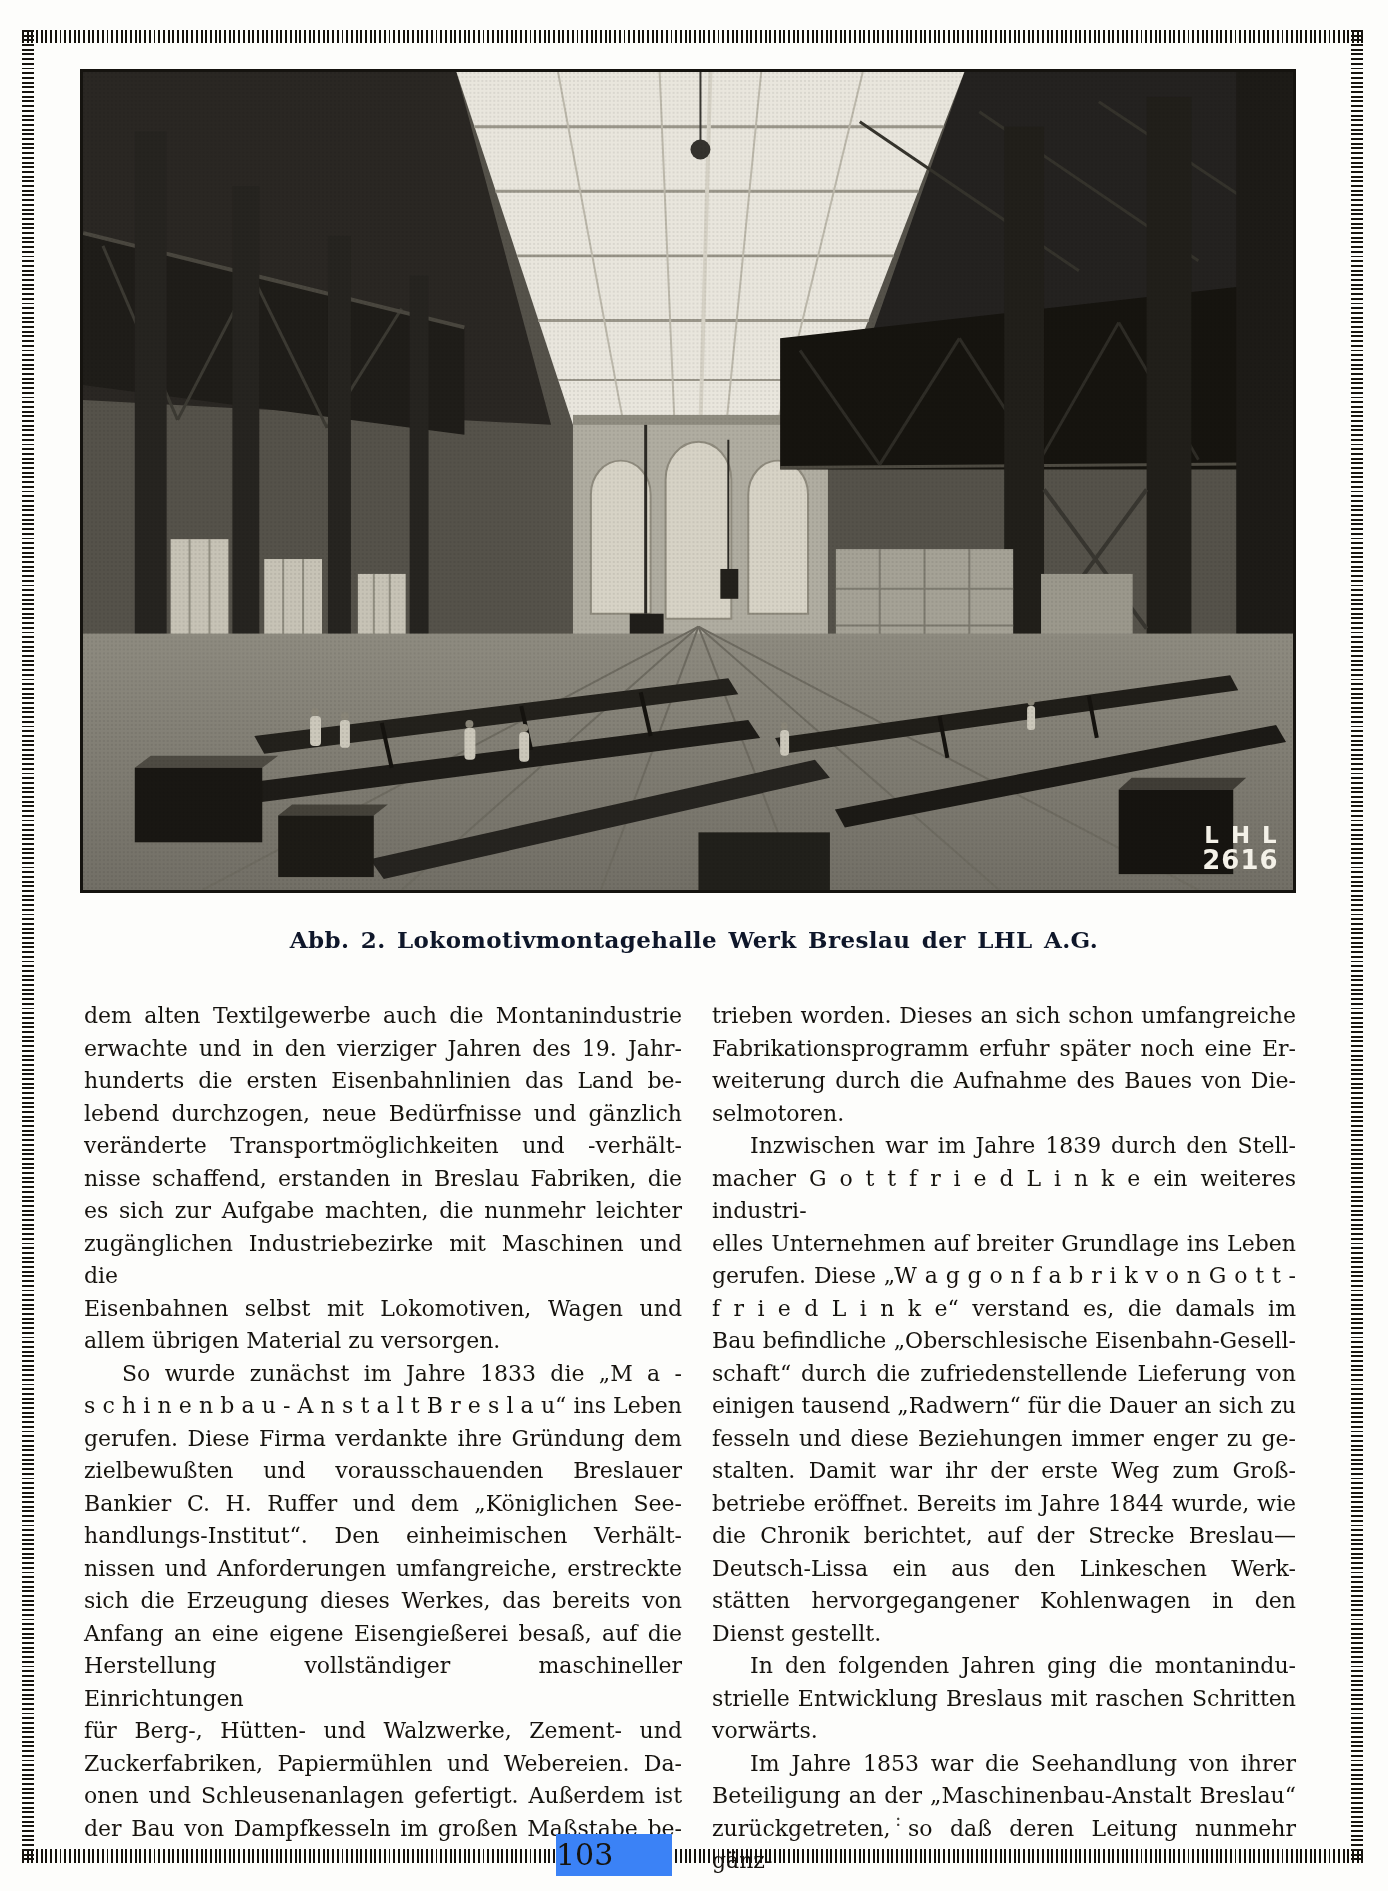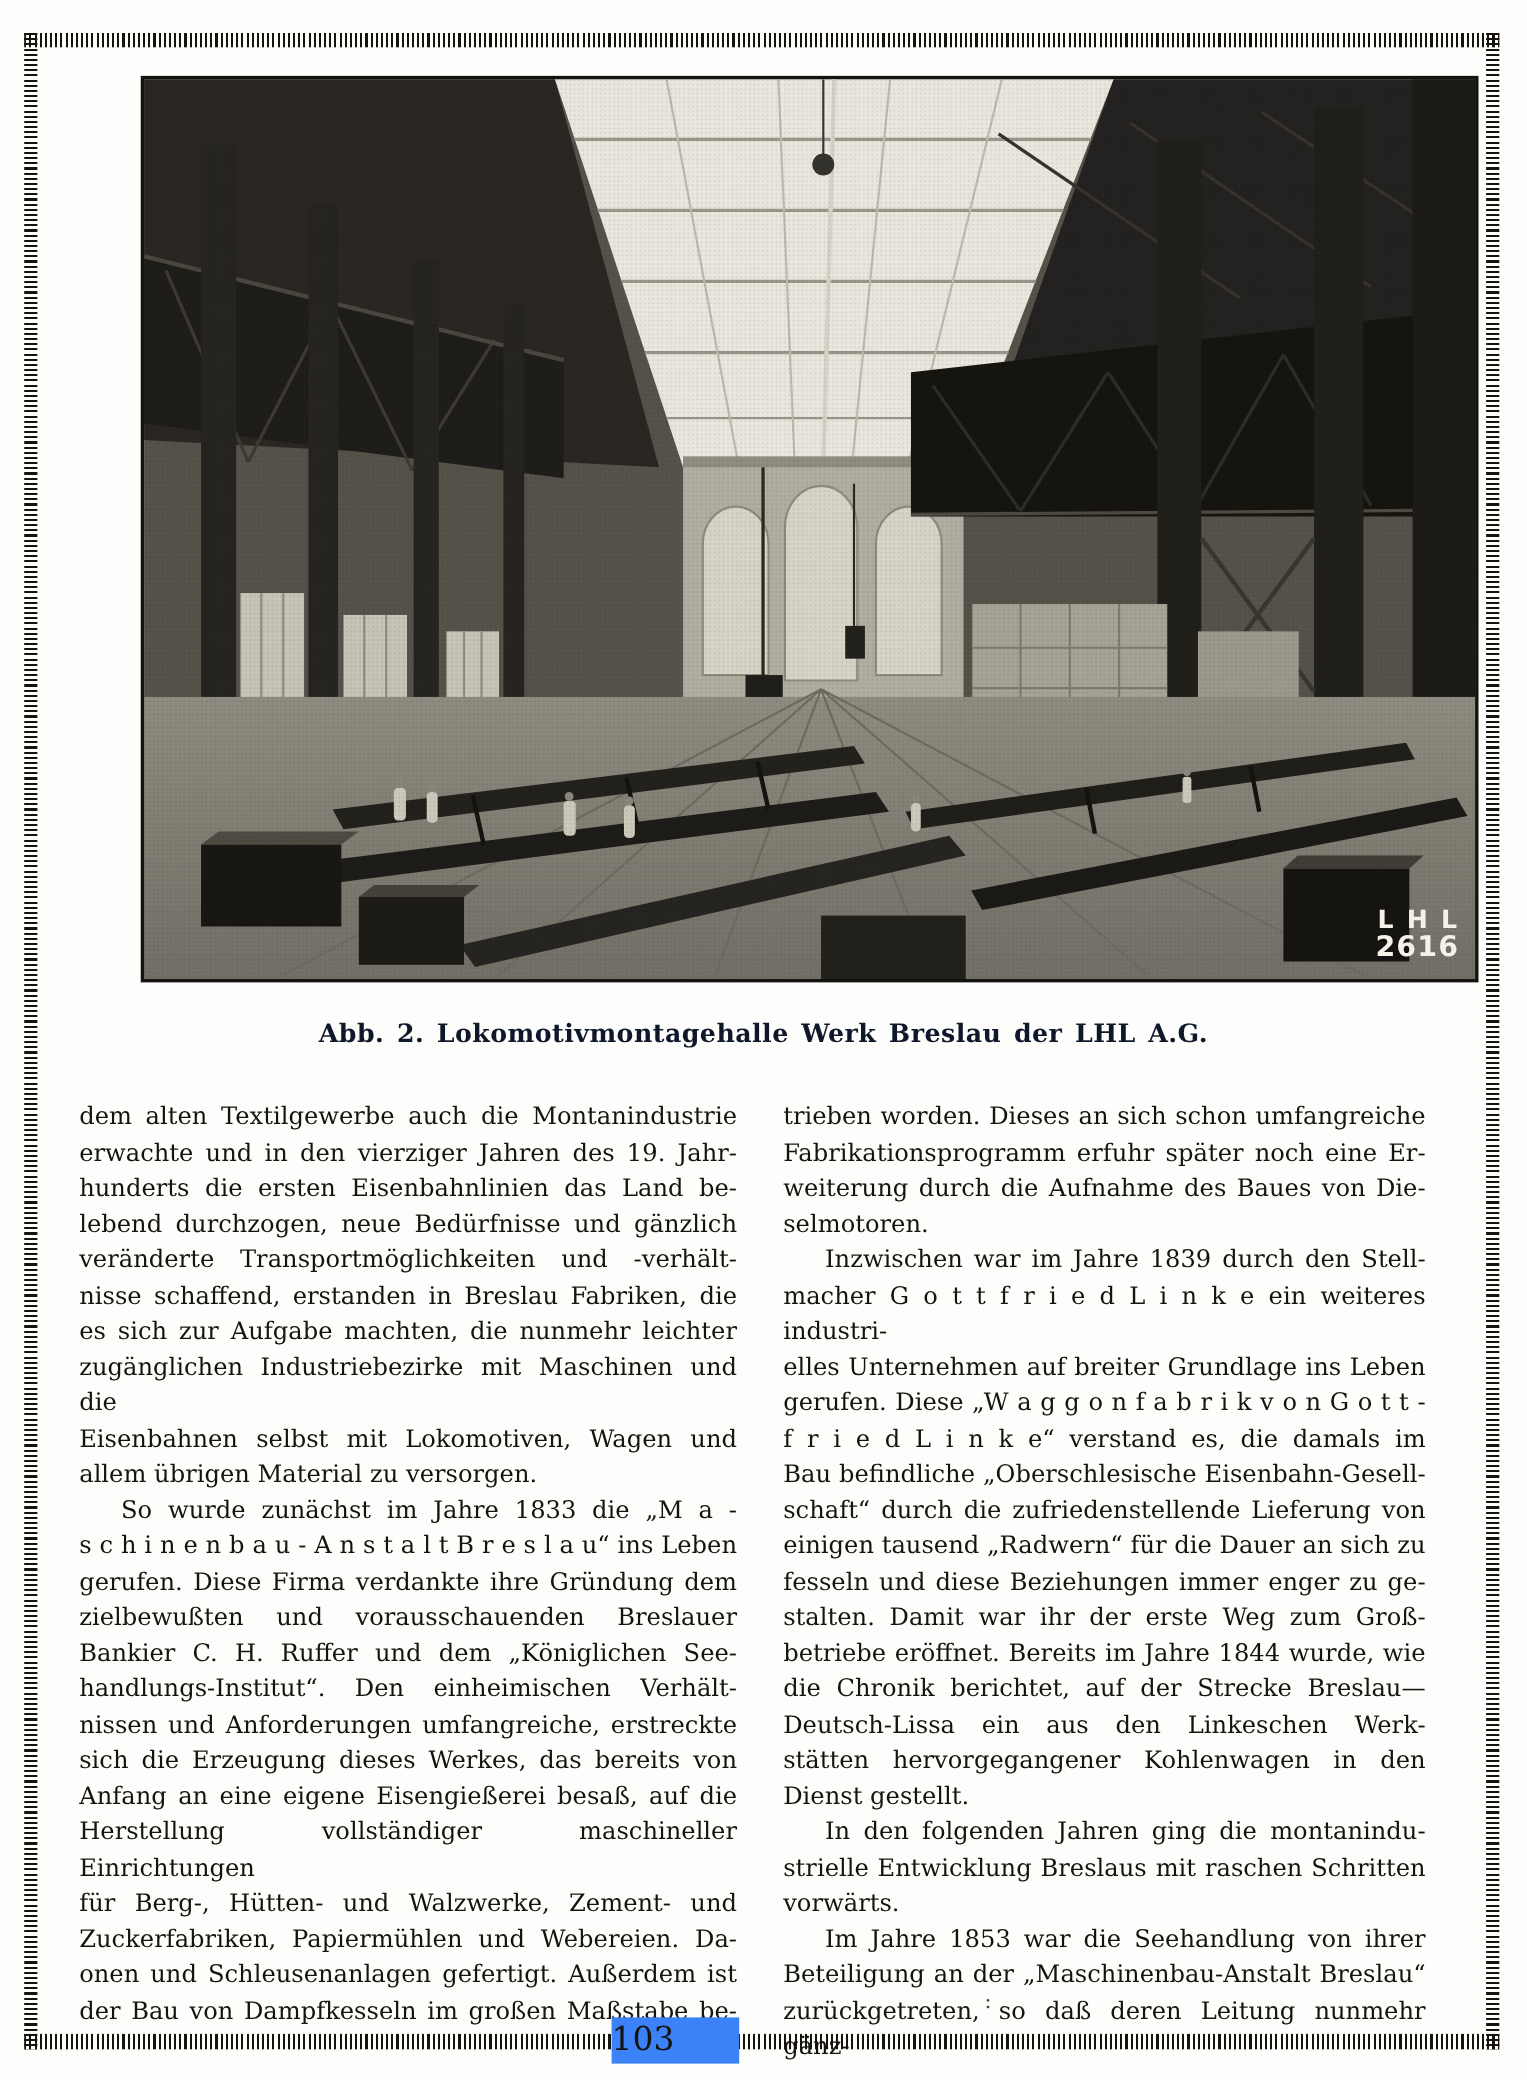--- a/index.html
+++ b/index.html
@@ -24,38 +24,37 @@
   .comb-top    { left:22px; top:30px;   width:1341px; height:13px; }
   .comb-bottom { left:22px; top:1849px; width:1341px; height:14px; }
   .comb-left   { left:22px;   top:30px; width:12px; height:1833px; }
   .comb-right  { left:1351px; top:30px; width:12px; height:1833px; }
 
   .photo-frame {
     position:absolute; left:80px; top:69px;
     width:1216px; height:824px;
     box-sizing:border-box;
     border:3px solid #15130f;
-    background:#a3a3a3;
-    margin-left:48px;
+    background:#a16207;
   }
   .photo-frame svg { display:block; width:100%; height:100%; }
 
   .caption {
     position:absolute; left:0; right:0; top:926px;
     text-align:center;
     font-size:23px; font-weight:bold;
     letter-spacing:.4px; word-spacing:3px;
     color:#0f172a;
   }
 
   .col {
     position:absolute; top:1000px;
     font-size:22px; line-height:32.5px;
   }
-  .col-left  { left:72px;  width:598px; }
+  .col-left  { left:84px;  width:598px; }
   .col-right { left:712px; width:584px; }
   .line {
     text-align:justify;
     text-align-last:justify;
     white-space:normal;
   }
   .line.indent { padding-left:38px; }
   .line.endpar { text-align-last:left; }
 
   .pagenum-patch {

